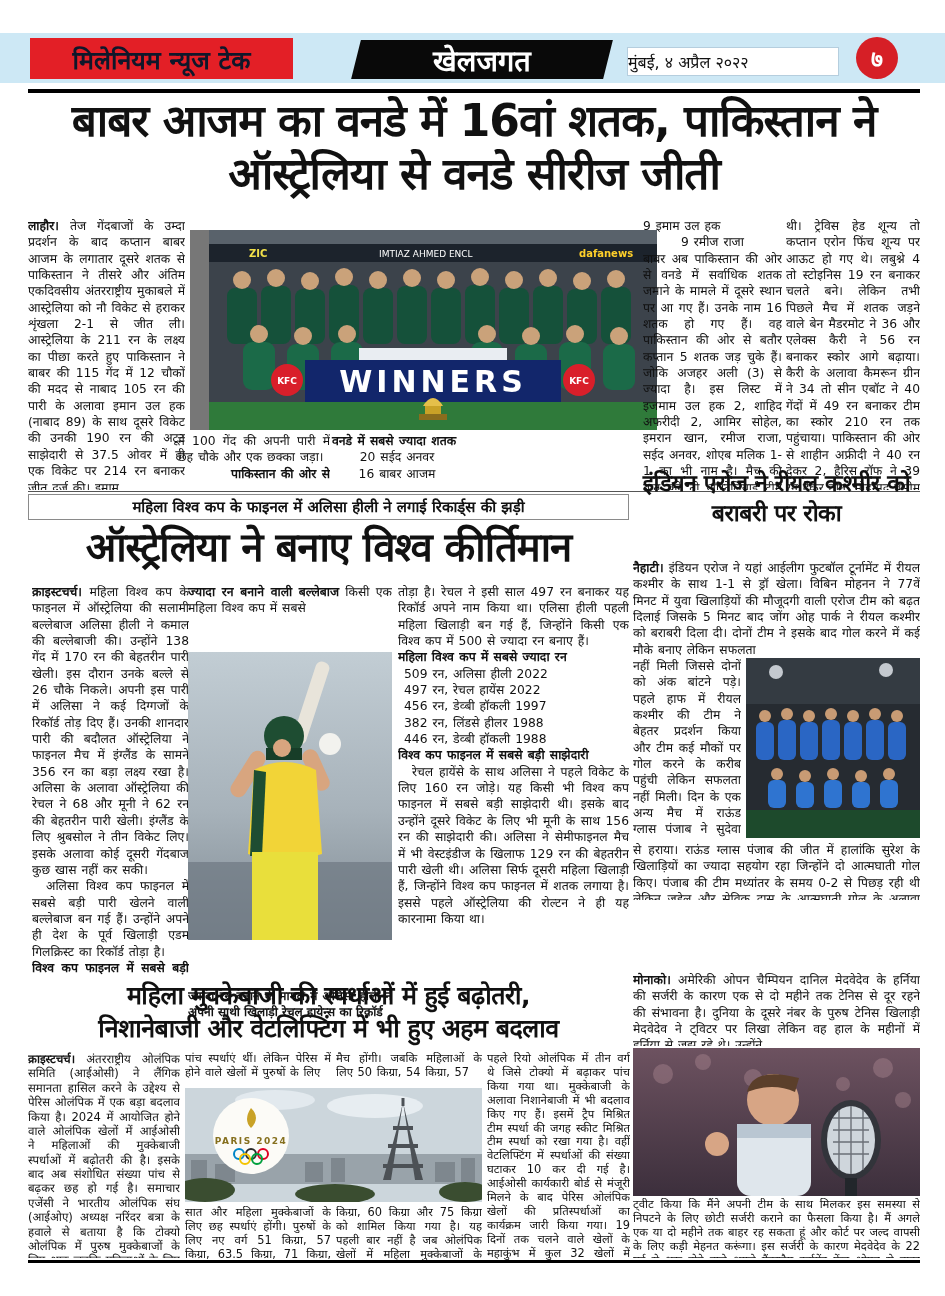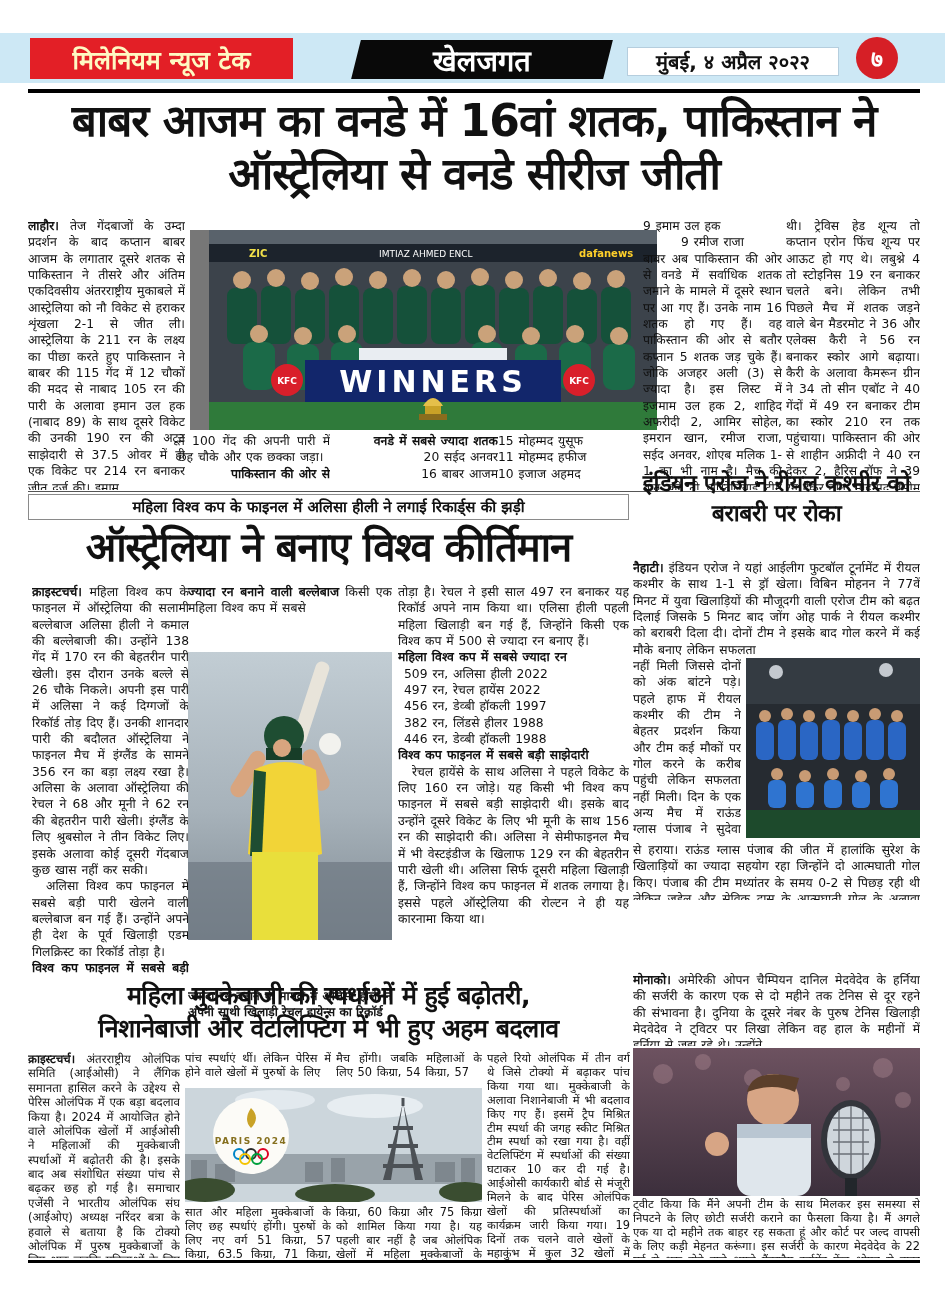--- a/index.html
+++ b/index.html
@@ -1,27 +1,27 @@
 <!DOCTYPE html>
 <html lang="hi"><head>
 <meta charset="utf-8">
 <style>
   html,body{margin:0;padding:0;background:#e8e8e8;}
   .page{position:relative;width:945px;height:1296px;background:#ffffff;margin:0 auto;
         font-family:"DejaVu Sans","Liberation Sans",sans-serif;color:#111;overflow:hidden;}
   
   .band{position:absolute;left:0;top:33px;width:945px;height:50px;background:#cde8f5;}
   .masthead{position:absolute;left:30px;top:38px;width:263px;height:41px;background:#e31f26;
-            color:#fef9c3;font-weight:800;font-size:25px;display:flex;align-items:center;justify-content:center;}
+            color:#0f172a;font-weight:800;font-size:25px;display:flex;align-items:center;justify-content:center;}
   .section-tag{position:absolute;left:356px;top:40px;width:252px;height:39px;background:#090909;
                transform:skewX(-14deg);}
   .section-tag span{display:flex;align-items:center;justify-content:center;width:100%;height:100%;
                transform:skewX(14deg);color:#fff;font-weight:800;font-size:29px;}
   .datebox{position:absolute;left:627px;top:47px;width:210px;height:27px;background:#fff;border:1px solid #b5cede;
-           display:flex;align-items:center;justify-content:center;font-weight:700;font-size:20px;}
+           display:flex;align-items:center;font-weight:400;font-size:16px;}
   .pagenum{position:absolute;left:856px;top:37px;width:42px;height:42px;background:#d61f26;border-radius:50%;
            color:#fff;font-weight:800;font-size:23px;display:flex;align-items:center;justify-content:center;}
   
   .rule{position:absolute;background:#000;}
   
   .h1{position:absolute;left:28px;top:95px;width:892px;text-align:center;font-weight:800;
       font-size:44px;line-height:1.2;letter-spacing:-1px;}
   .h2{position:absolute;left:28px;top:524px;width:601px;text-align:center;font-weight:800;
       font-size:40px;line-height:1.15;letter-spacing:-1px;}
   .kicker{position:absolute;left:28px;top:494px;width:599px;height:24px;border:1px solid #8a8a8a;
@@ -141,29 +141,24 @@
         <path d="M214 176 q10 -16 20 0 z" fill="#e5c04a"></path>
         <rect x="210" y="184" width="28" height="6" fill="#8a6d1d"></rect>
       </g>
     </svg>
   </div>
 
   <div class="col" style="left:178px;top:433px;width:152px;height:56px;">
     <span>ने 100 गेंद की अपनी पारी में छह चौके और एक छक्का जड़ा।</span>
     <div class="boldline" style="text-align:right;">पाकिस्तान की ओर से</div>
   </div>
-  <div class="col" style="left:350px;top:433px;width:148px;height:56px;text-align:right;">
+  <div class="col" style="left:320px;top:433px;width:148px;height:56px;text-align:center;">
     <div class="rec-title">वनडे में सबसे ज्यादा शतक</div>
     <div class="rec">20 सईद अनवर</div>
     <div class="rec">16 बाबर आजम</div>
-  </div>
-  <div class="col" style="left:492px;top:433px;width:148px;height:56px;text-align:left;">
-    <div class="rec">15 मोहम्मद युसूफ</div>
-    <div class="rec">11 मोहम्मद हफीज</div>
-    <div class="rec">10 इजाज अहमद</div>
   </div>
 
   <div class="col" style="left:643px;top:218px;width:139px;height:272px;">
     <div style="text-align:left;">9 इमाम उल हक</div>
     <div style="text-align:center;">9 रमीज राजा</div>
     <span>बाबर अब पाकिस्तान की ओर से वनडे में सर्वाधिक शतक जमाने के मामले में दूसरे स्थान पर आ गए हैं। उनके नाम 16 शतक हो गए हैं। वह पाकिस्तान की ओर से बतौर कप्तान 5 शतक जड़ चुके हैं। जोकि अजहर अली (3) से ज्यादा है। इस लिस्ट में इजमाम उल हक 2, शाहिद अफरीदी 2, आमिर सोहेल, इमरान खान, रमीज राजा, सईद अनवर, शोएब मलिक 1-1 का भी नाम है। मैच की बात करें तो ऑस्ट्रेलियाई टीम की पहले खेलते हुए शुरूआत खराब रही</span>
   </div>
   <div class="col" style="left:786px;top:218px;width:134px;height:272px;">थी। ट्रेविस हेड शून्य तो कप्तान एरोन फिंच शून्य पर आऊट हो गए थे। लबुश्ने 4 तो स्टोइनिस 19 रन बनाकर चलते बने। लेकिन तभी पिछले मैच में शतक जड़ने वाले बेन मैडरमोट ने 36 और एलेक्स कैरी ने 56 रन बनाकर स्कोर आगे बढ़ाया। कैरी के अलावा कैमरून ग्रीन ने 34 तो सीन एबॉट ने 40 गेंदों में 49 रन बनाकर टीम का स्कोर 210 रन तक पहुंचाया। पाकिस्तान की ओर से शाहीन अफ्रीदी ने 40 रन देकर 2, हैरिस रॉफ ने 39 रन देकर तीन, मोहम्मद बसीम जूनियर ने 40 रन देकर तीन विकेट हासिल किए।</div>
 
   <div class="rule" style="left:28px;top:491px;width:892px;height:1px;background:#555;"></div>

